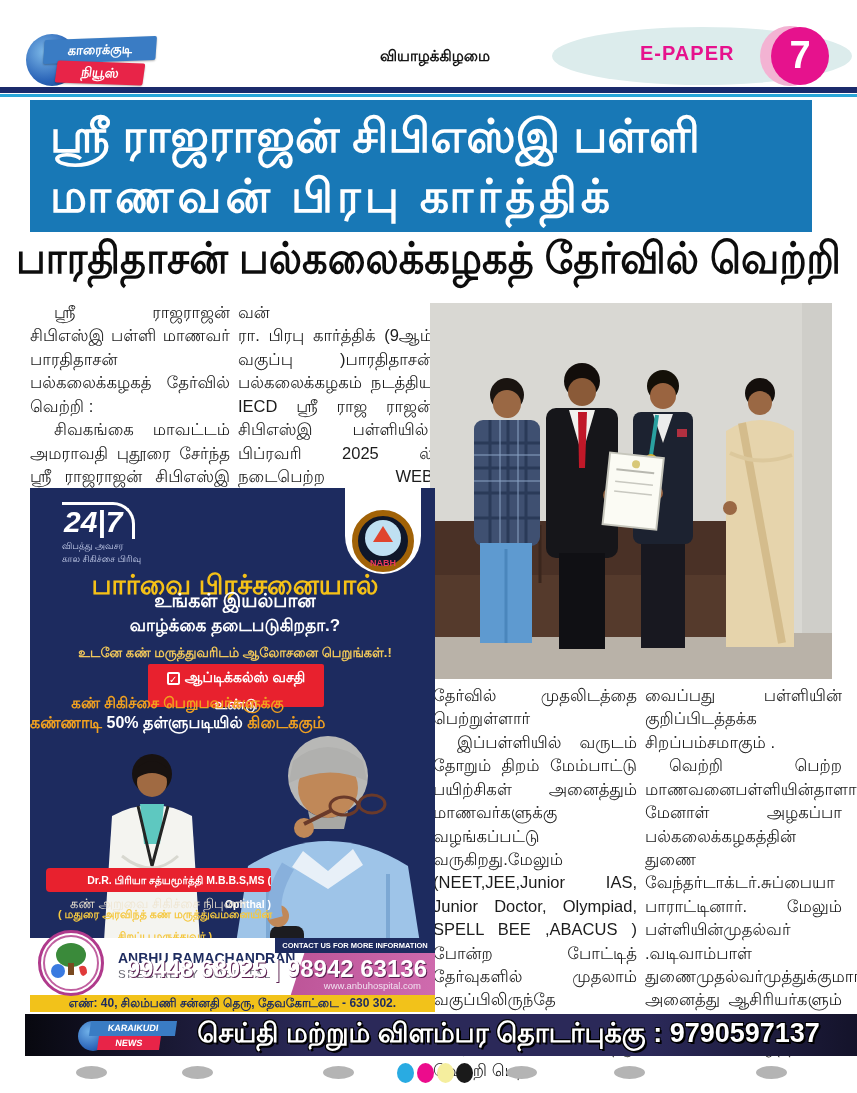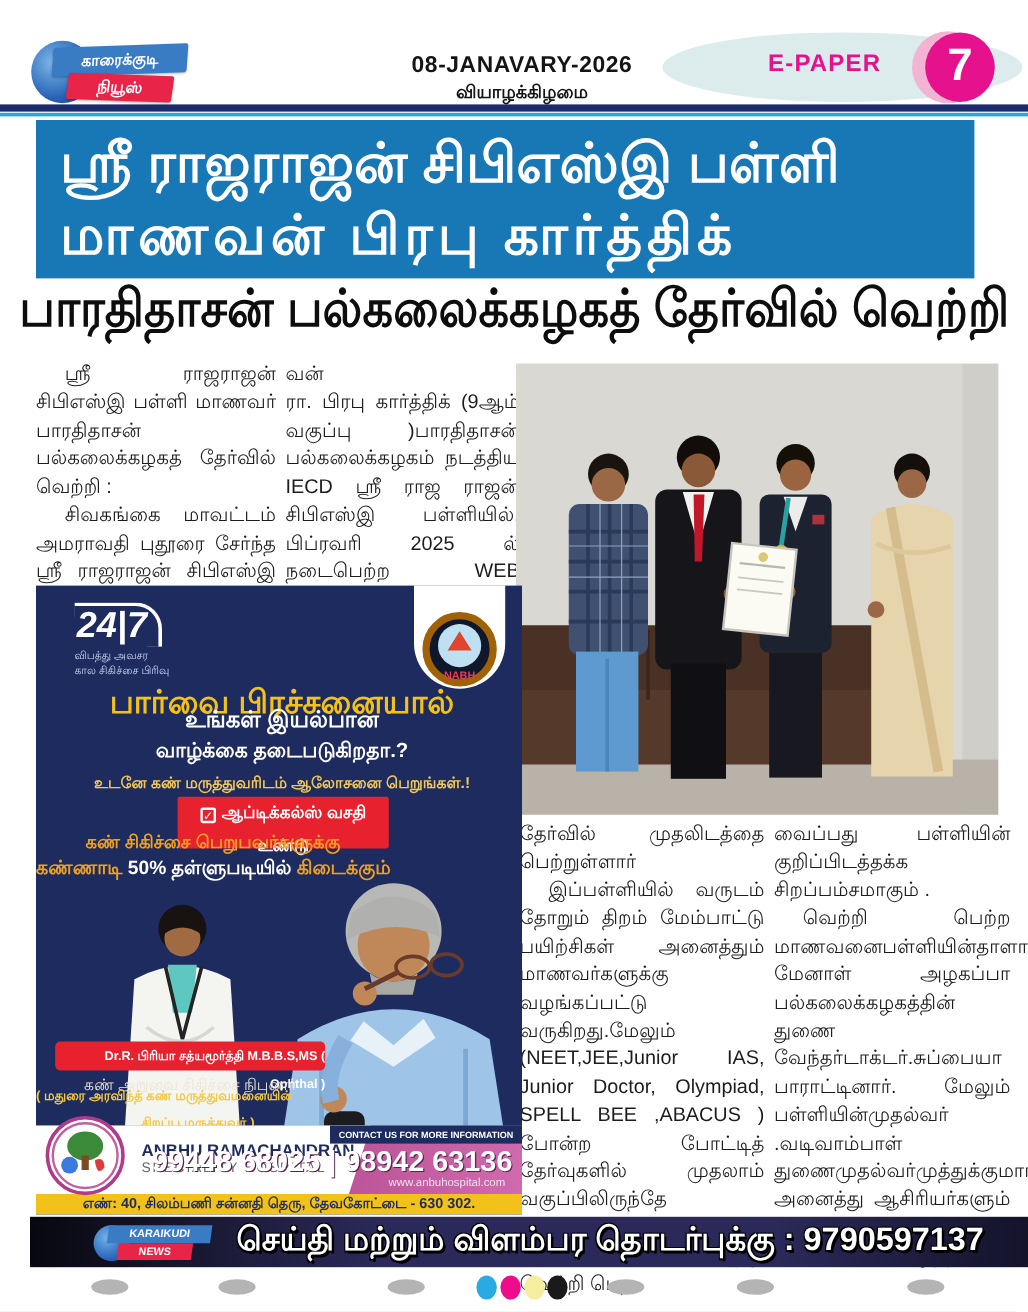--- a/index.html
+++ b/index.html
@@ -84,21 +84,21 @@
   .ad-offer1 { position:absolute; left:0; top:206px; width:295px; text-align:center; color:#f0a020;
                font-size:15px; font-weight:bold; }
   .ad-offer2 { position:absolute; left:0; top:226px; width:305px; text-align:left; font-size:16px; font-weight:bold; }
   .ad-offer2 .gold { color:#f0a020; } .ad-offer2 .white { color:#ffffff; }
   .doctor-svg { position:absolute; left:52px; top:258px; }
   .oldman-svg { position:absolute; left:178px; top:228px; }
   .doc-band { position:absolute; left:16px; top:380px; width:225px; height:24px; background:#e8212e;
               border-radius:4px; color:#fff; font-size:10.5px; font-weight:bold; text-align:right; line-height:24px;padding-left:31px; }
   .doc-title { position:absolute; left:16px; top:408px; width:225px; text-align:center; color:#efe6d2;
                font-size:13px; }
-  .doc-note1 { position:absolute; left:0; top:420px; width:270px; color:#f5c840;
+  .doc-note1 { position:absolute; left:0; top:420px; width:270px; text-align:center; color:#f5c840;
                font-size:11px; font-weight:bold; }
   .doc-note2 { position:absolute; left:0; top:442px; width:270px; text-align:center; color:#f5c840;
                font-size:11px; font-weight:bold; }
   .ad-banner { position:absolute; left:0; top:450px; width:405px; height:57px;
                background:linear-gradient(100deg,#7a3b6e,#b84f92 55%,#cf6bae); }
   .ad-banner-white { position:absolute; left:-20px; top:0; width:290px; height:57px; background:#ffffff;
                      transform:skewX(-18deg); }
   .hosp-name { position:absolute; left:88px; top:12px; color:#1d2b5f; font-size:14px; font-weight:bold; }
   .hosp-type { position:absolute; left:88px; top:30px; color:#6a6a74; font-size:11.5px; letter-spacing:1.5px; }
   .contact-strip { position:absolute; right:0; top:0; width:160px; height:15px; background:#1d2b5f;
@@ -136,21 +136,20 @@
 <body>
 
 <div id="page">
 
   <div class="masthead-logo">
     <div class="globe"></div>
     <div class="ribbon-blue">காரைக்குடி</div>
     <div class="ribbon-red">நியூஸ்</div>
   </div>
   <div class="date-block">
-    <div class="date-line">08-JANAVARY-2026</div>
     <div class="day-line">வியாழக்கிழமை</div>
   </div>
   <div class="epaper-ellipse"></div>
   <div class="epaper-text">E-PAPER</div>
   <div class="page-circle-back"></div>
   <div class="page-circle">7</div>
   <div class="rule-navy"></div>
   <div class="rule-teal"></div>
 
   <div class="headline-box">

